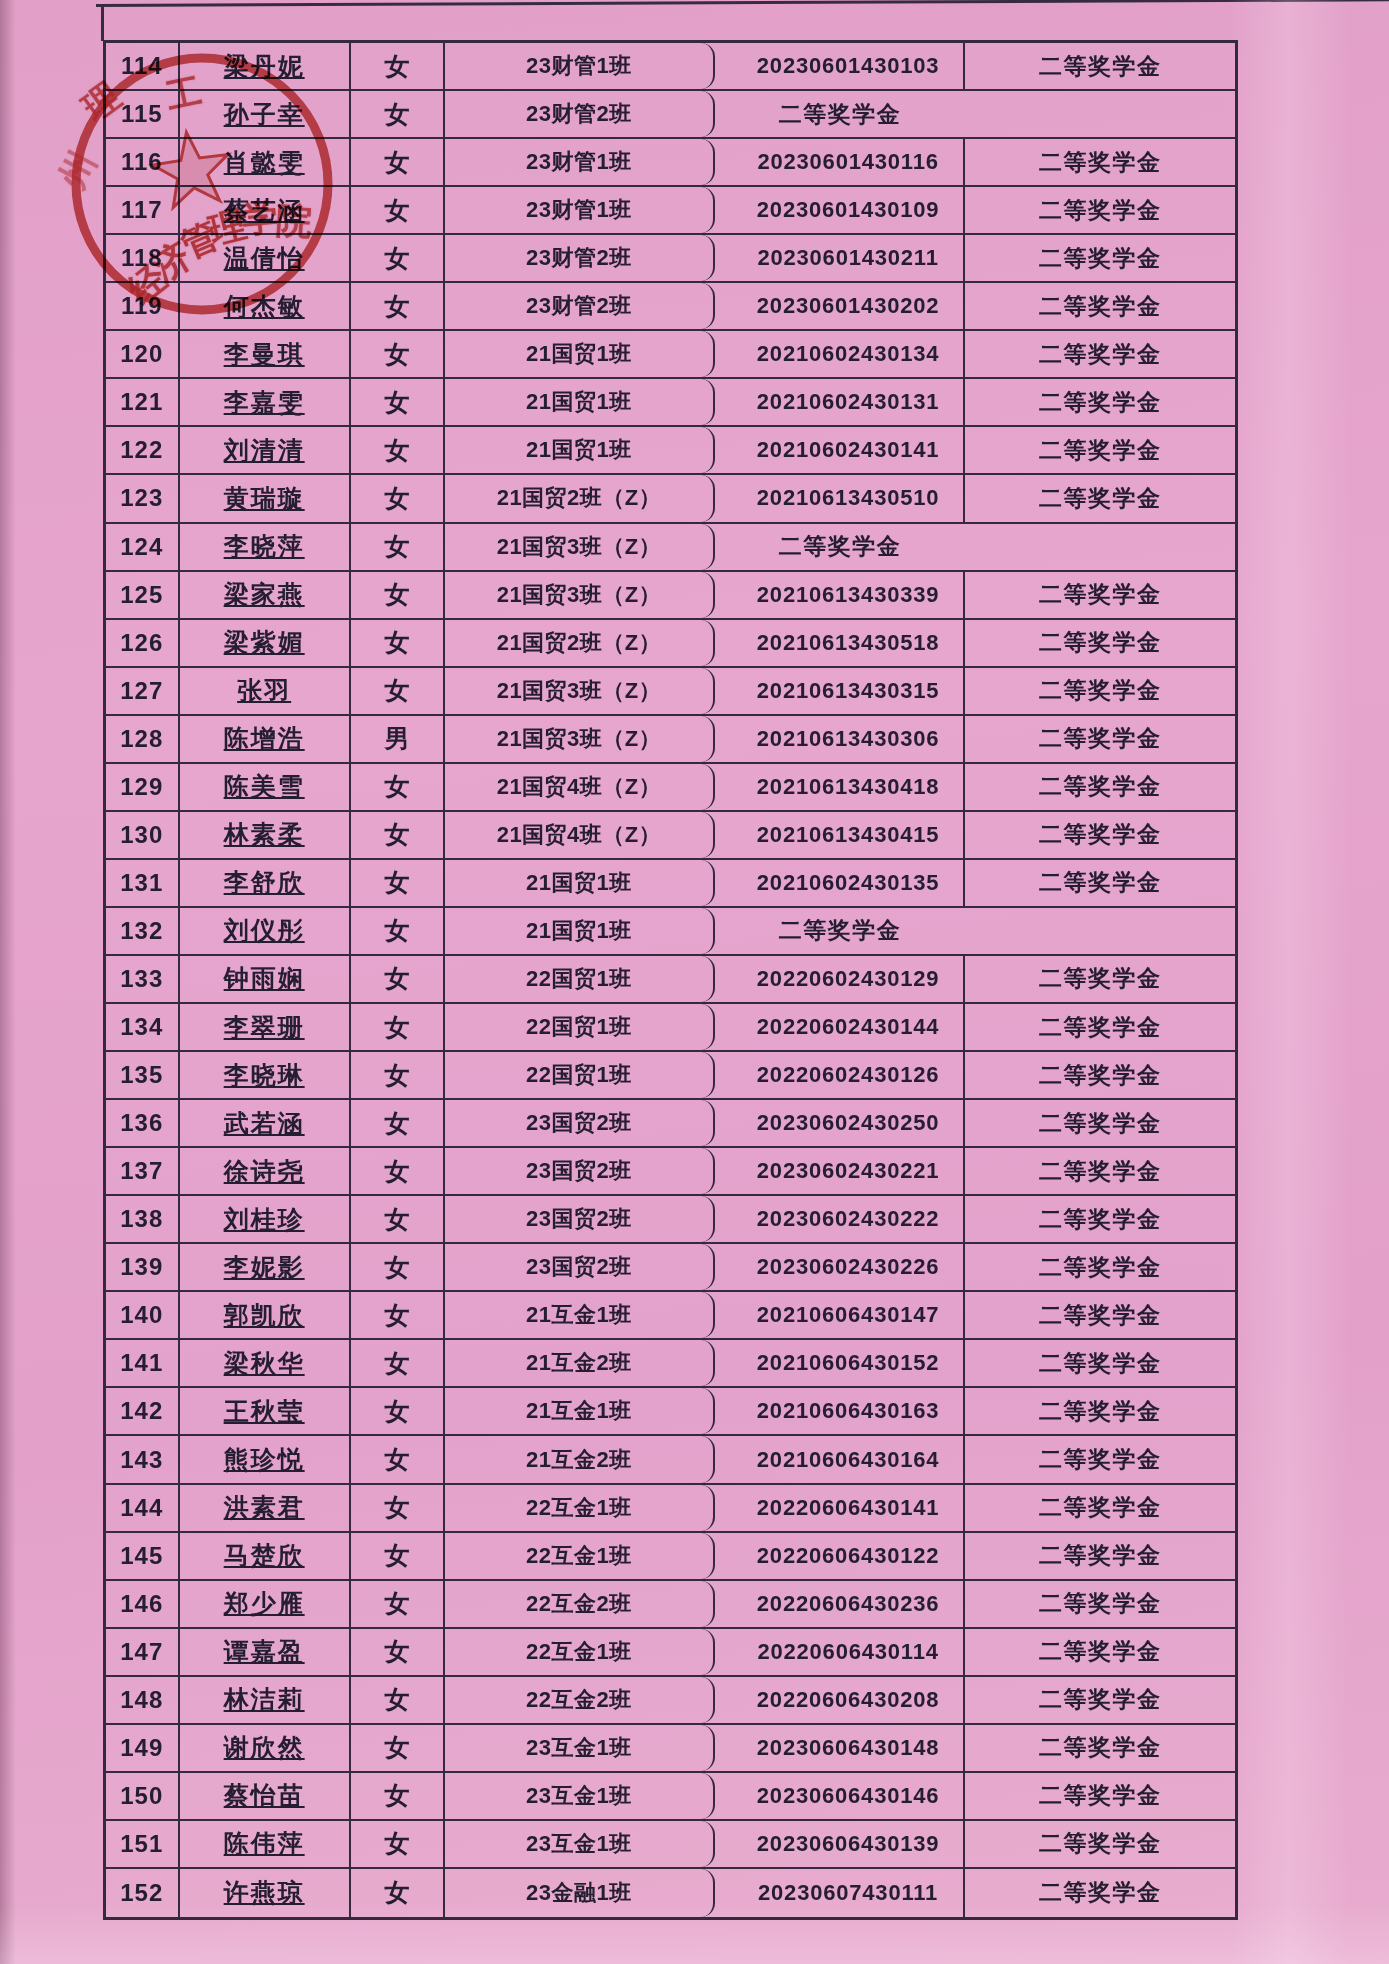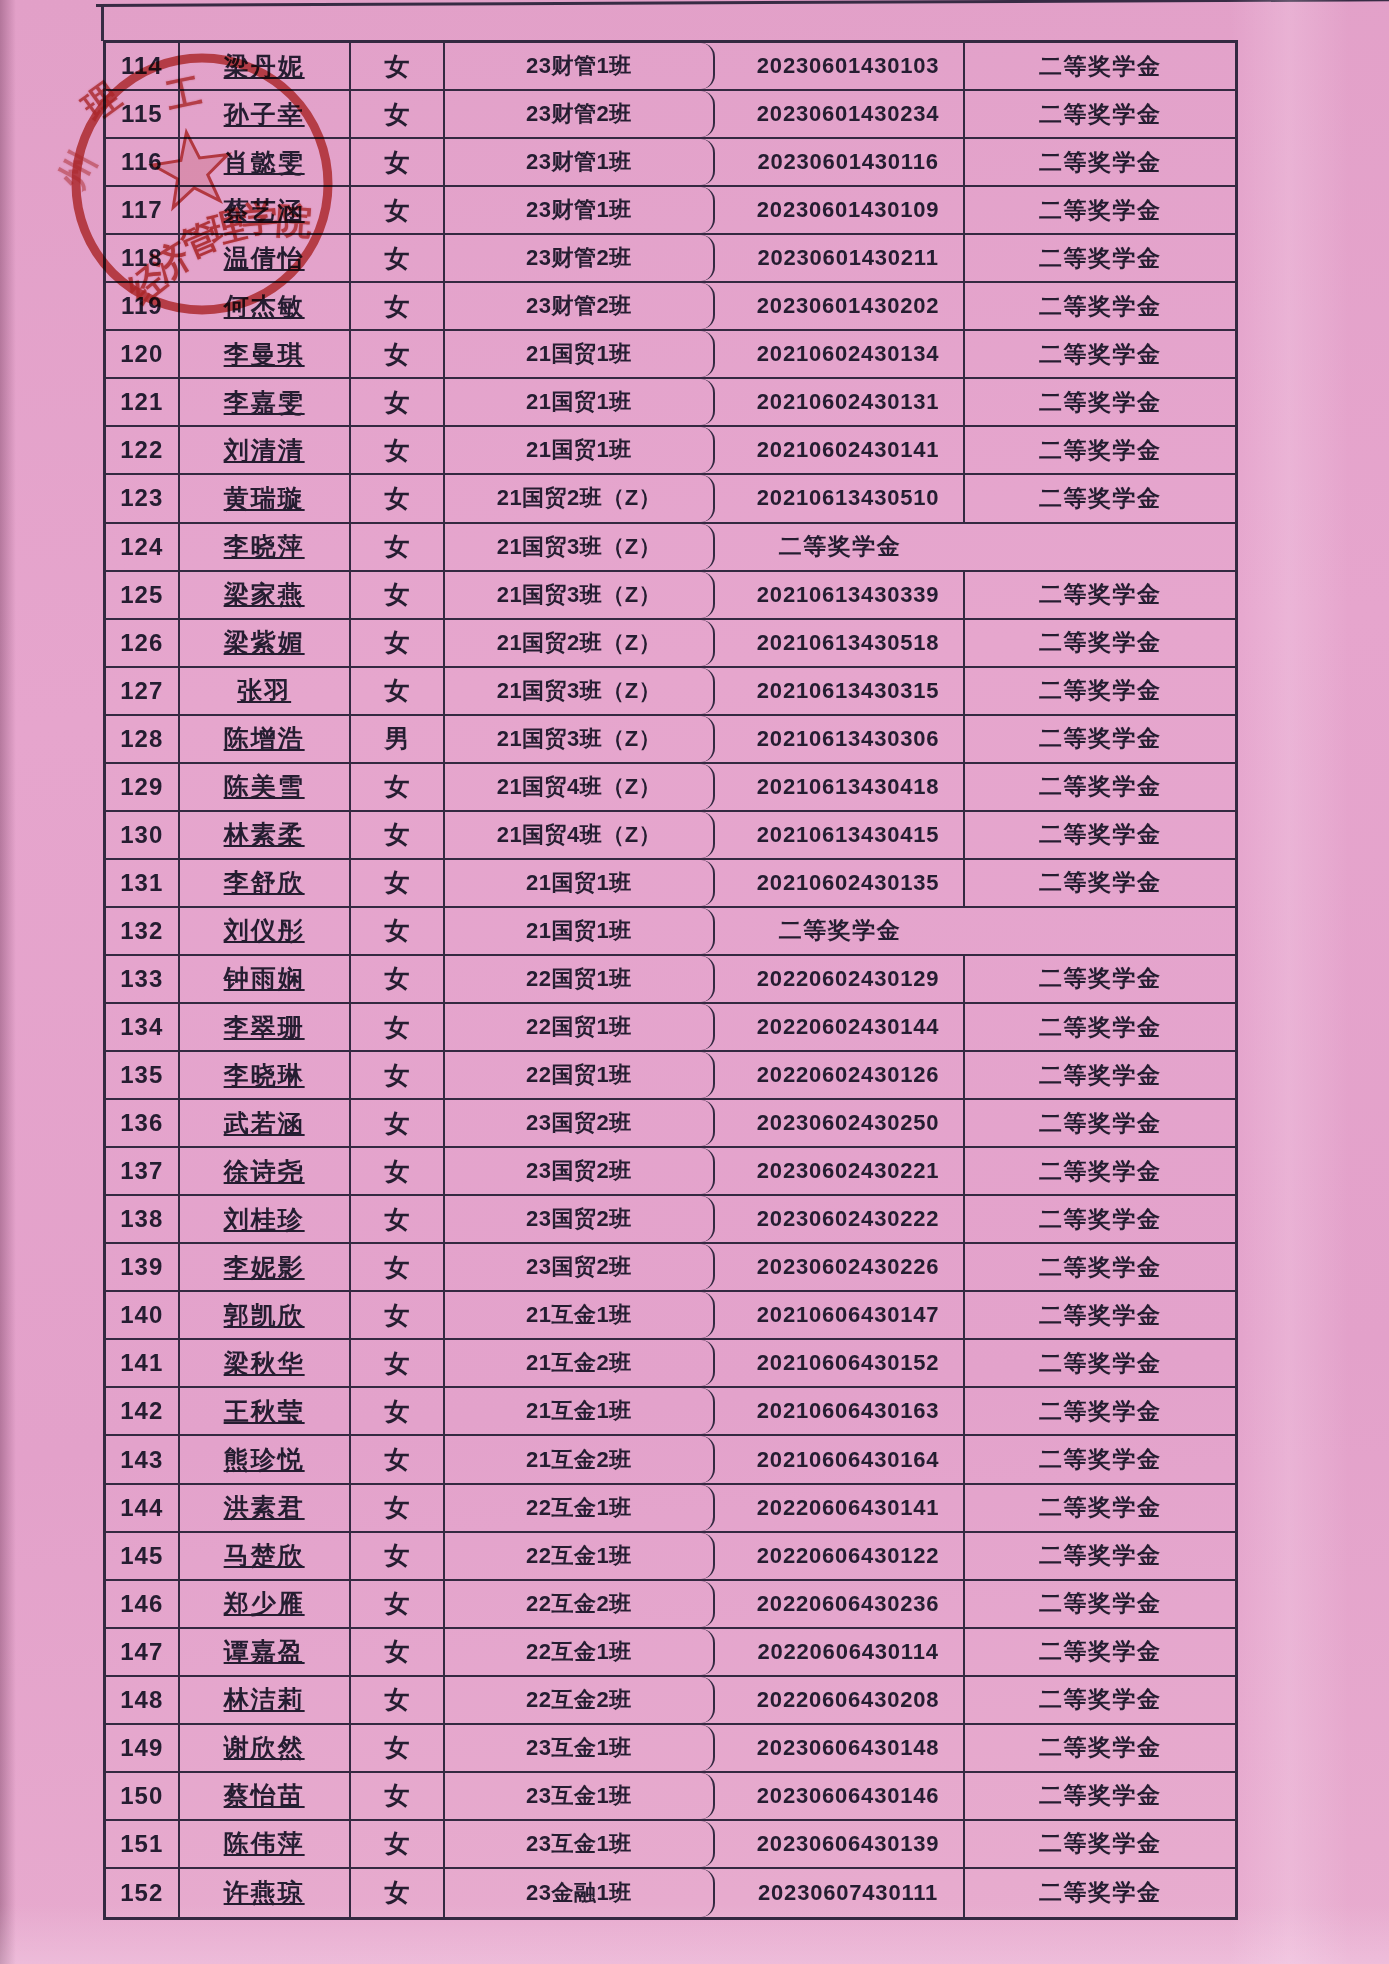--- a/index.html
+++ b/index.html
@@ -66,21 +66,20 @@
       <div class="cell c-gender">女</div>
       <div class="cell c-class">23财管1班</div>
       <div class="cell c-id">20230601430103</div>
       <div class="cell c-award">二等奖学金</div>
     </div>
     <div class="row">
       <div class="cell c-no">115</div>
       <div class="cell c-name">孙子幸</div>
       <div class="cell c-gender">女</div>
       <div class="cell c-class">23财管2班</div>
-      <div class="cell c-id">20230601430234</div>
       <div class="cell c-award">二等奖学金</div>
     </div>
     <div class="row">
       <div class="cell c-no">116</div>
       <div class="cell c-name">肖懿雯</div>
       <div class="cell c-gender">女</div>
       <div class="cell c-class">23财管1班</div>
       <div class="cell c-id">20230601430116</div>
       <div class="cell c-award">二等奖学金</div>
     </div>

